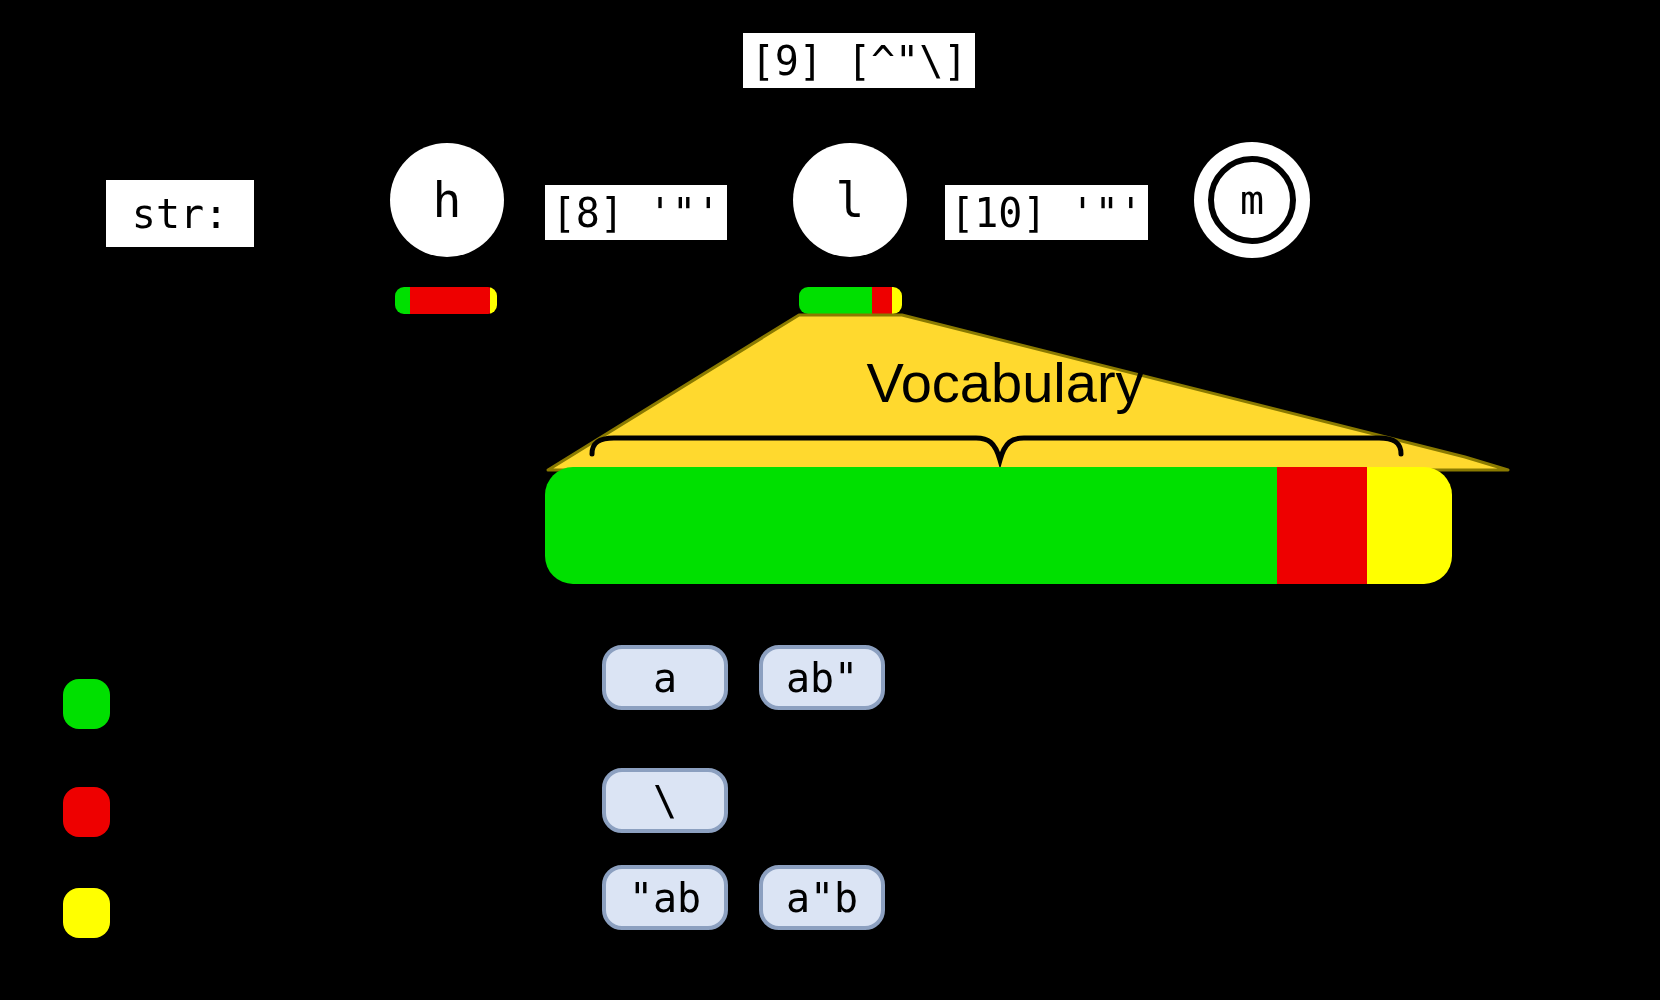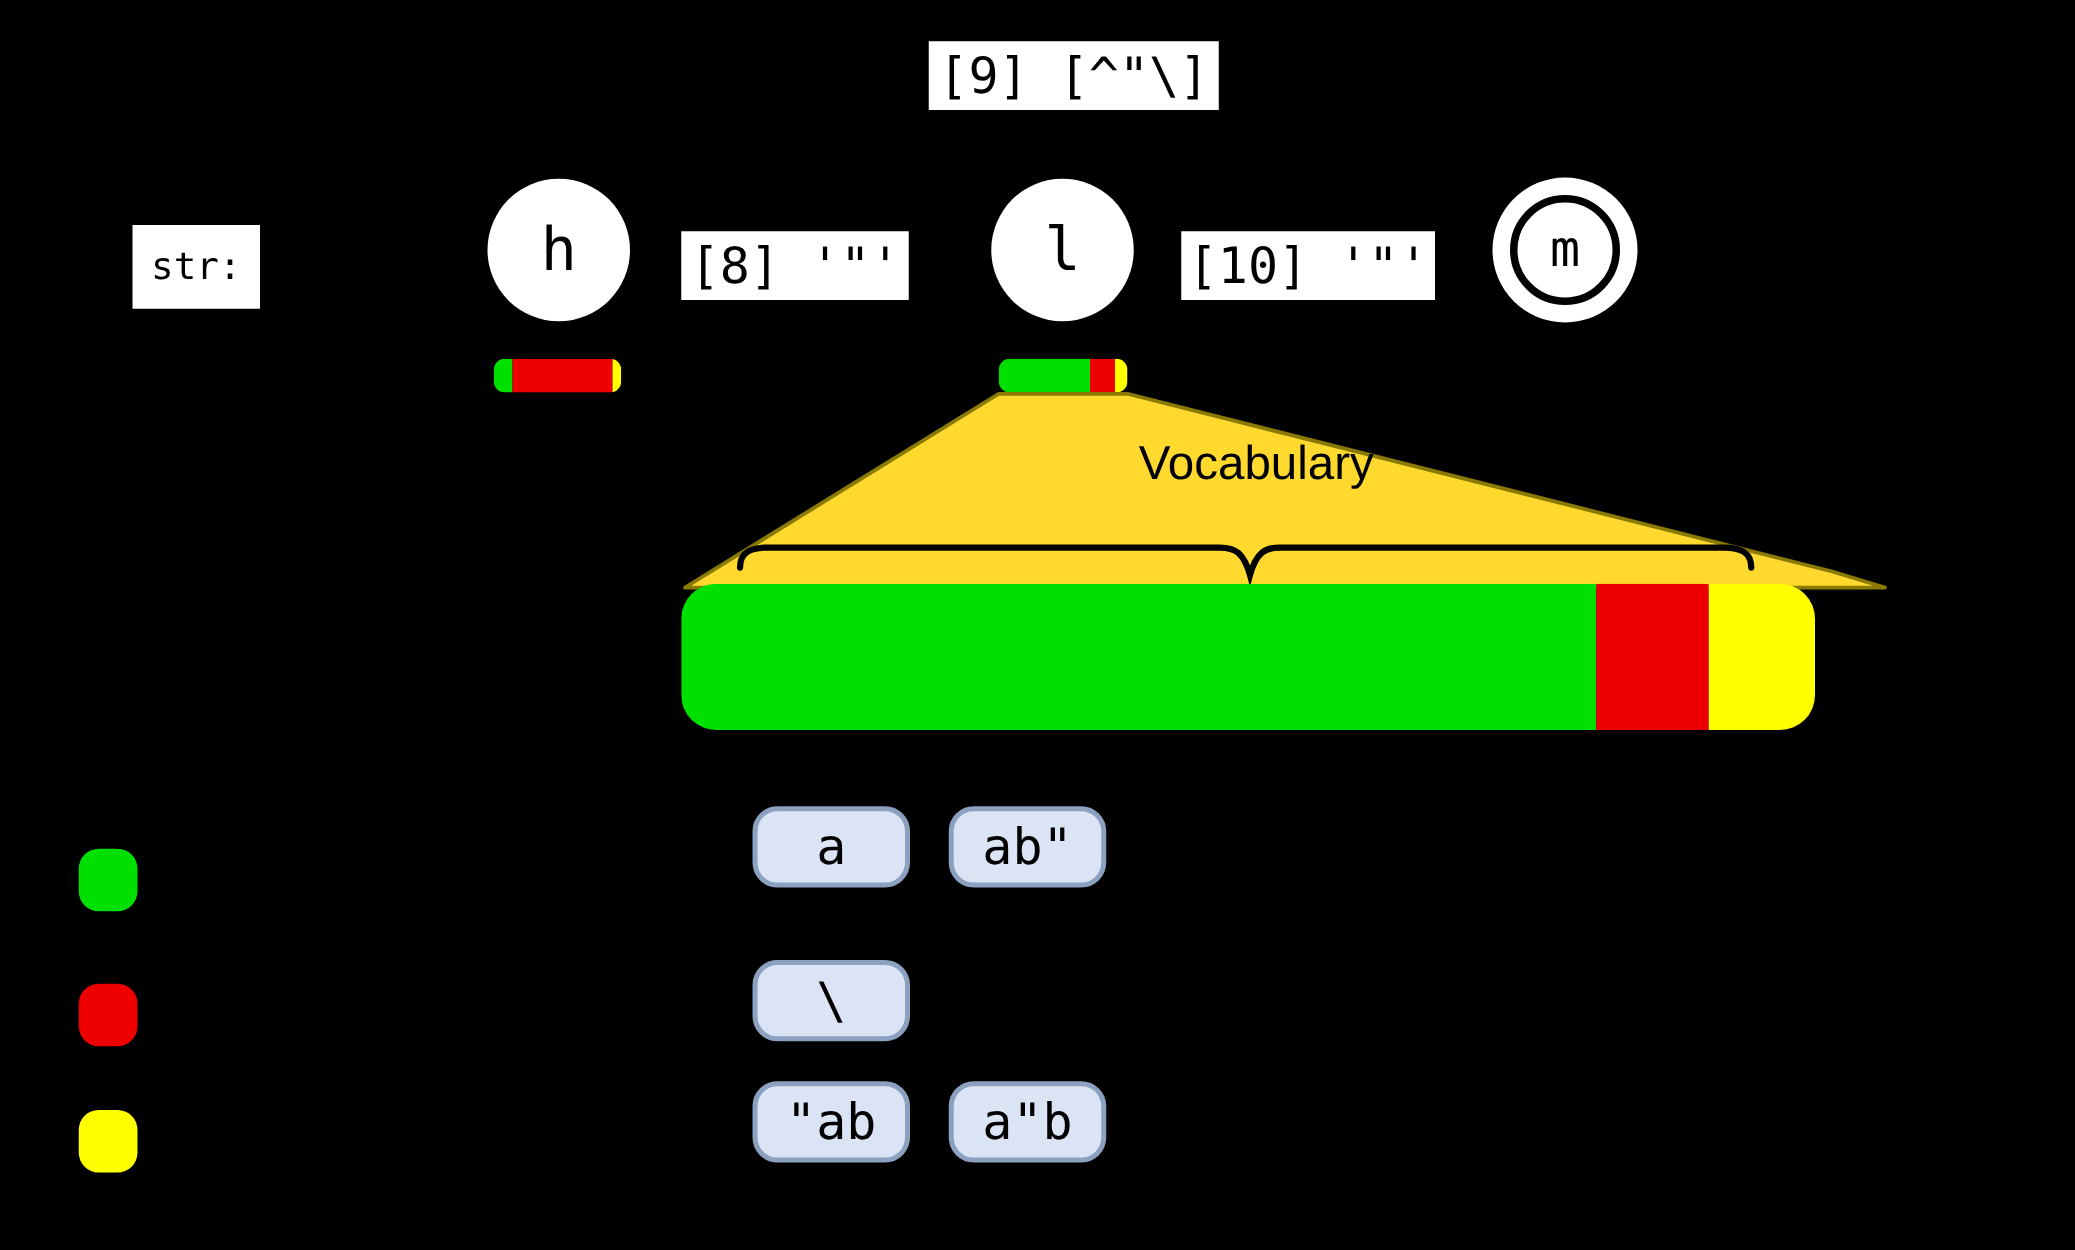--- a/index.html
+++ b/index.html
@@ -16,33 +16,33 @@
   .bar .seg{height:100%;}
   .bar-small{height:27px;border-radius:9px;}
   .bar-big{height:117px;border-radius:28px;}
   .legend-dot{position:absolute;width:47px;height:50px;border-radius:16px;}
   .token-row{position:absolute;display:flex;gap:31px;}
   .token-box{width:126px;height:65px;box-sizing:border-box;background:#dbe4f4;
              border:4px solid #8ca0c0;border-radius:20px;display:flex;align-items:center;
              justify-content:center;color:#000;font-size:40px;
              font-family:"DejaVu Sans Mono", monospace;}
   .vocab-label{position:absolute;left:830px;top:350px;width:350px;text-align:center;
-               color:#000;font-size:38px;font-family:"Liberation Sans", sans-serif;}
+               color:#000;font-size:56px;font-family:"Liberation Sans", sans-serif;}
   svg{position:absolute;}
 </style>
 </head>
 <body>
 
 <div class="canvas">
 
   <div class="whitebox" style="left:743px;top:33px;width:232px;height:55px;font-size:40px;">
     <span>[9] [^"\]</span>
   </div>
 
-  <div class="whitebox" style="left:106px;top:180px;width:102px;height:67px;font-size:30px;">
+  <div class="whitebox" style="left:106px;top:180px;width:148px;height:67px;font-size:40px;">
     <span>str:</span>
   </div>
 
   <div class="state" style="left:390px;top:143px;">
     <span>h</span>
   </div>
 
   <div class="whitebox" style="left:545px;top:185px;width:182px;height:55px;font-size:40px;">
     <span>[8] '"'</span>
   </div>

